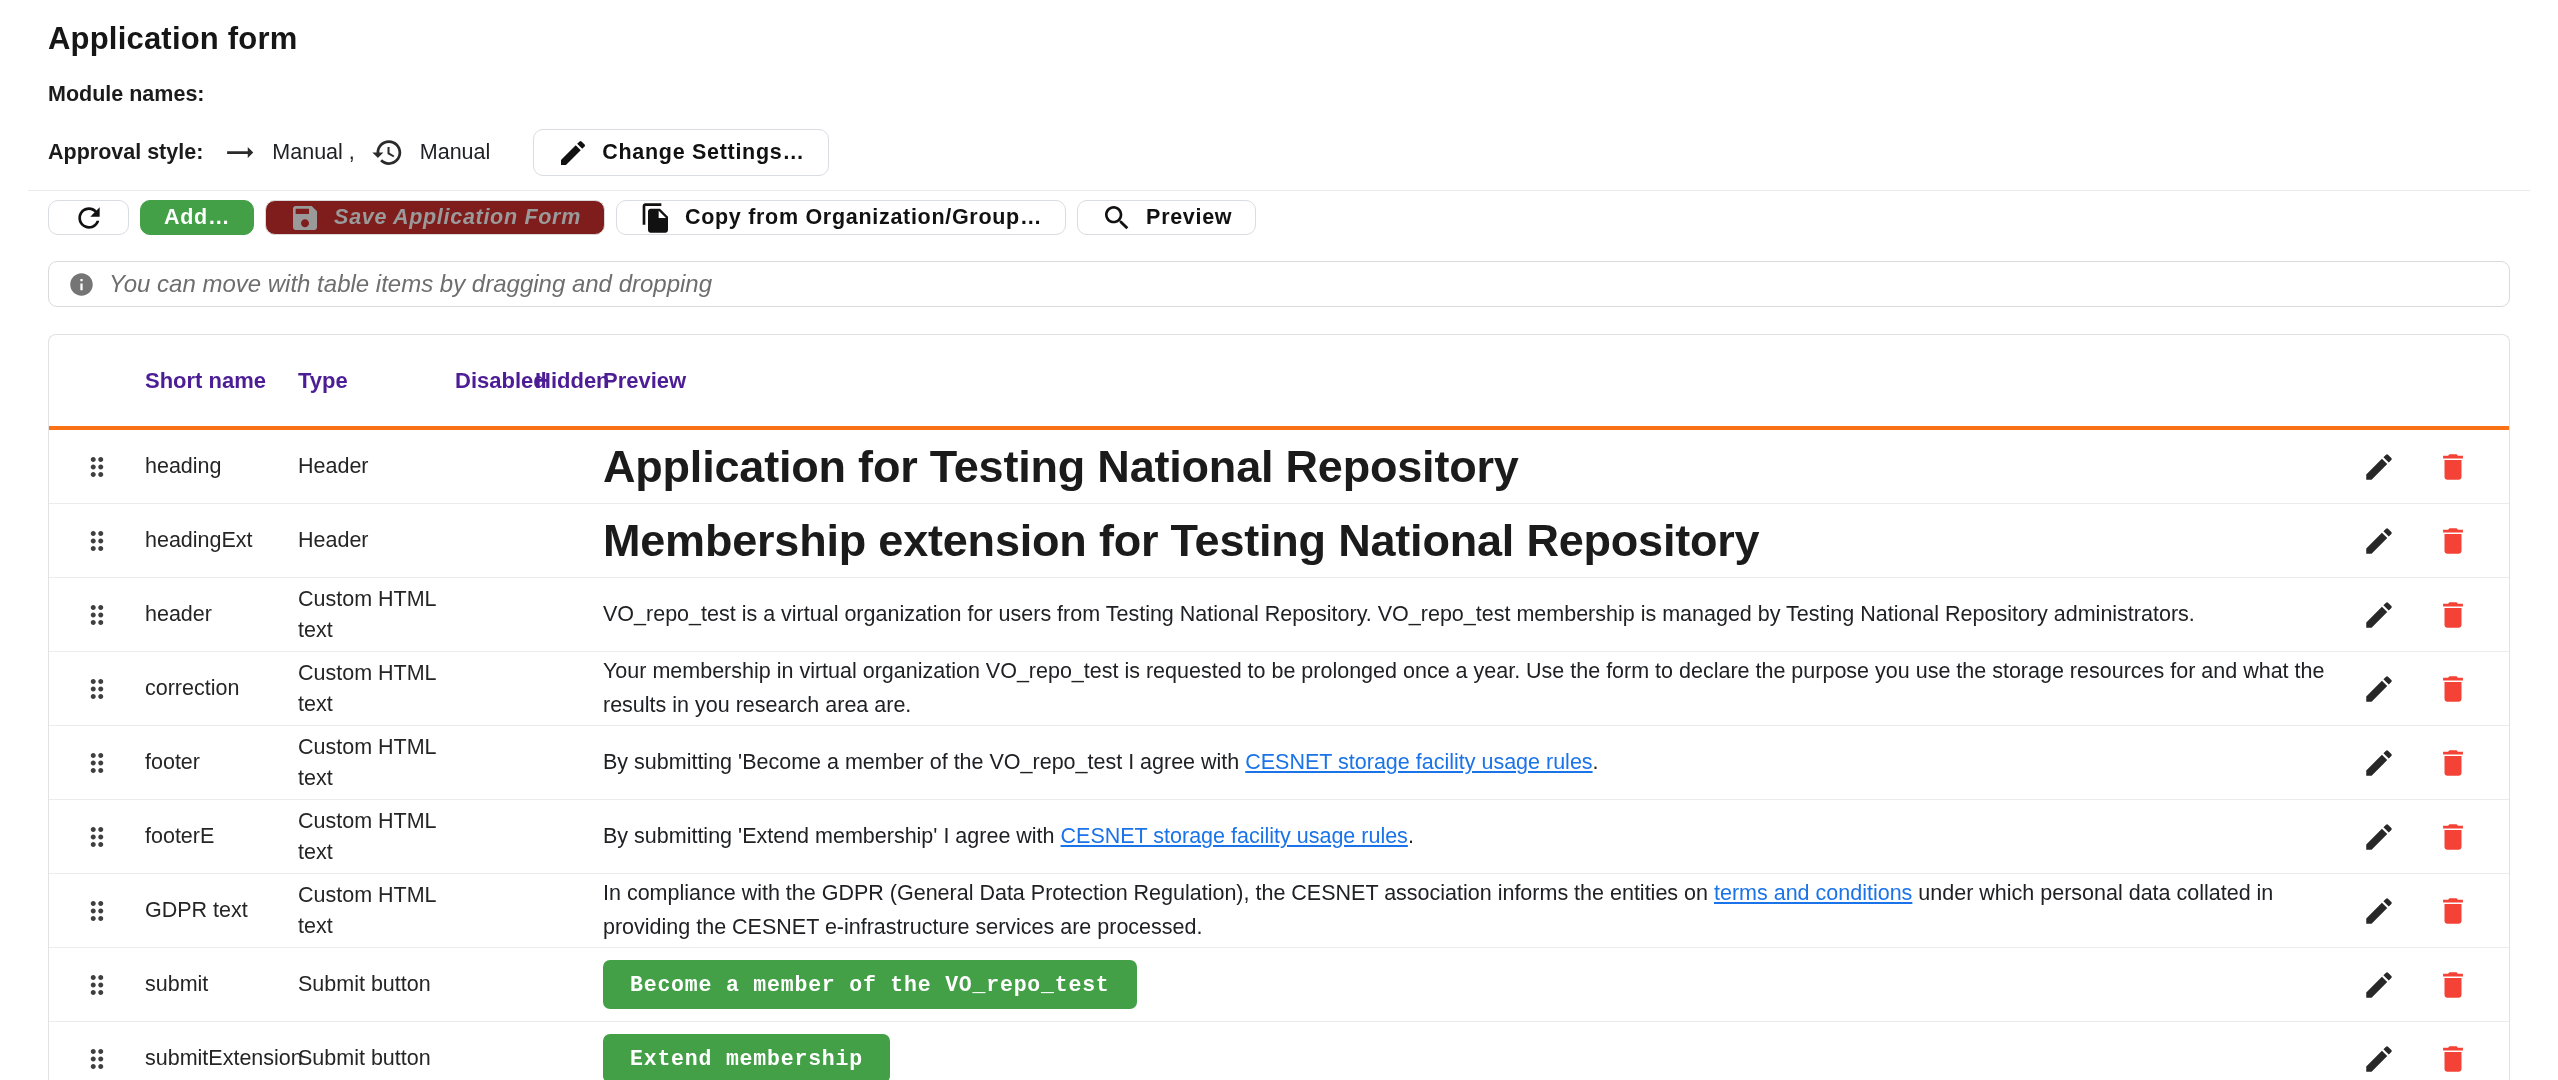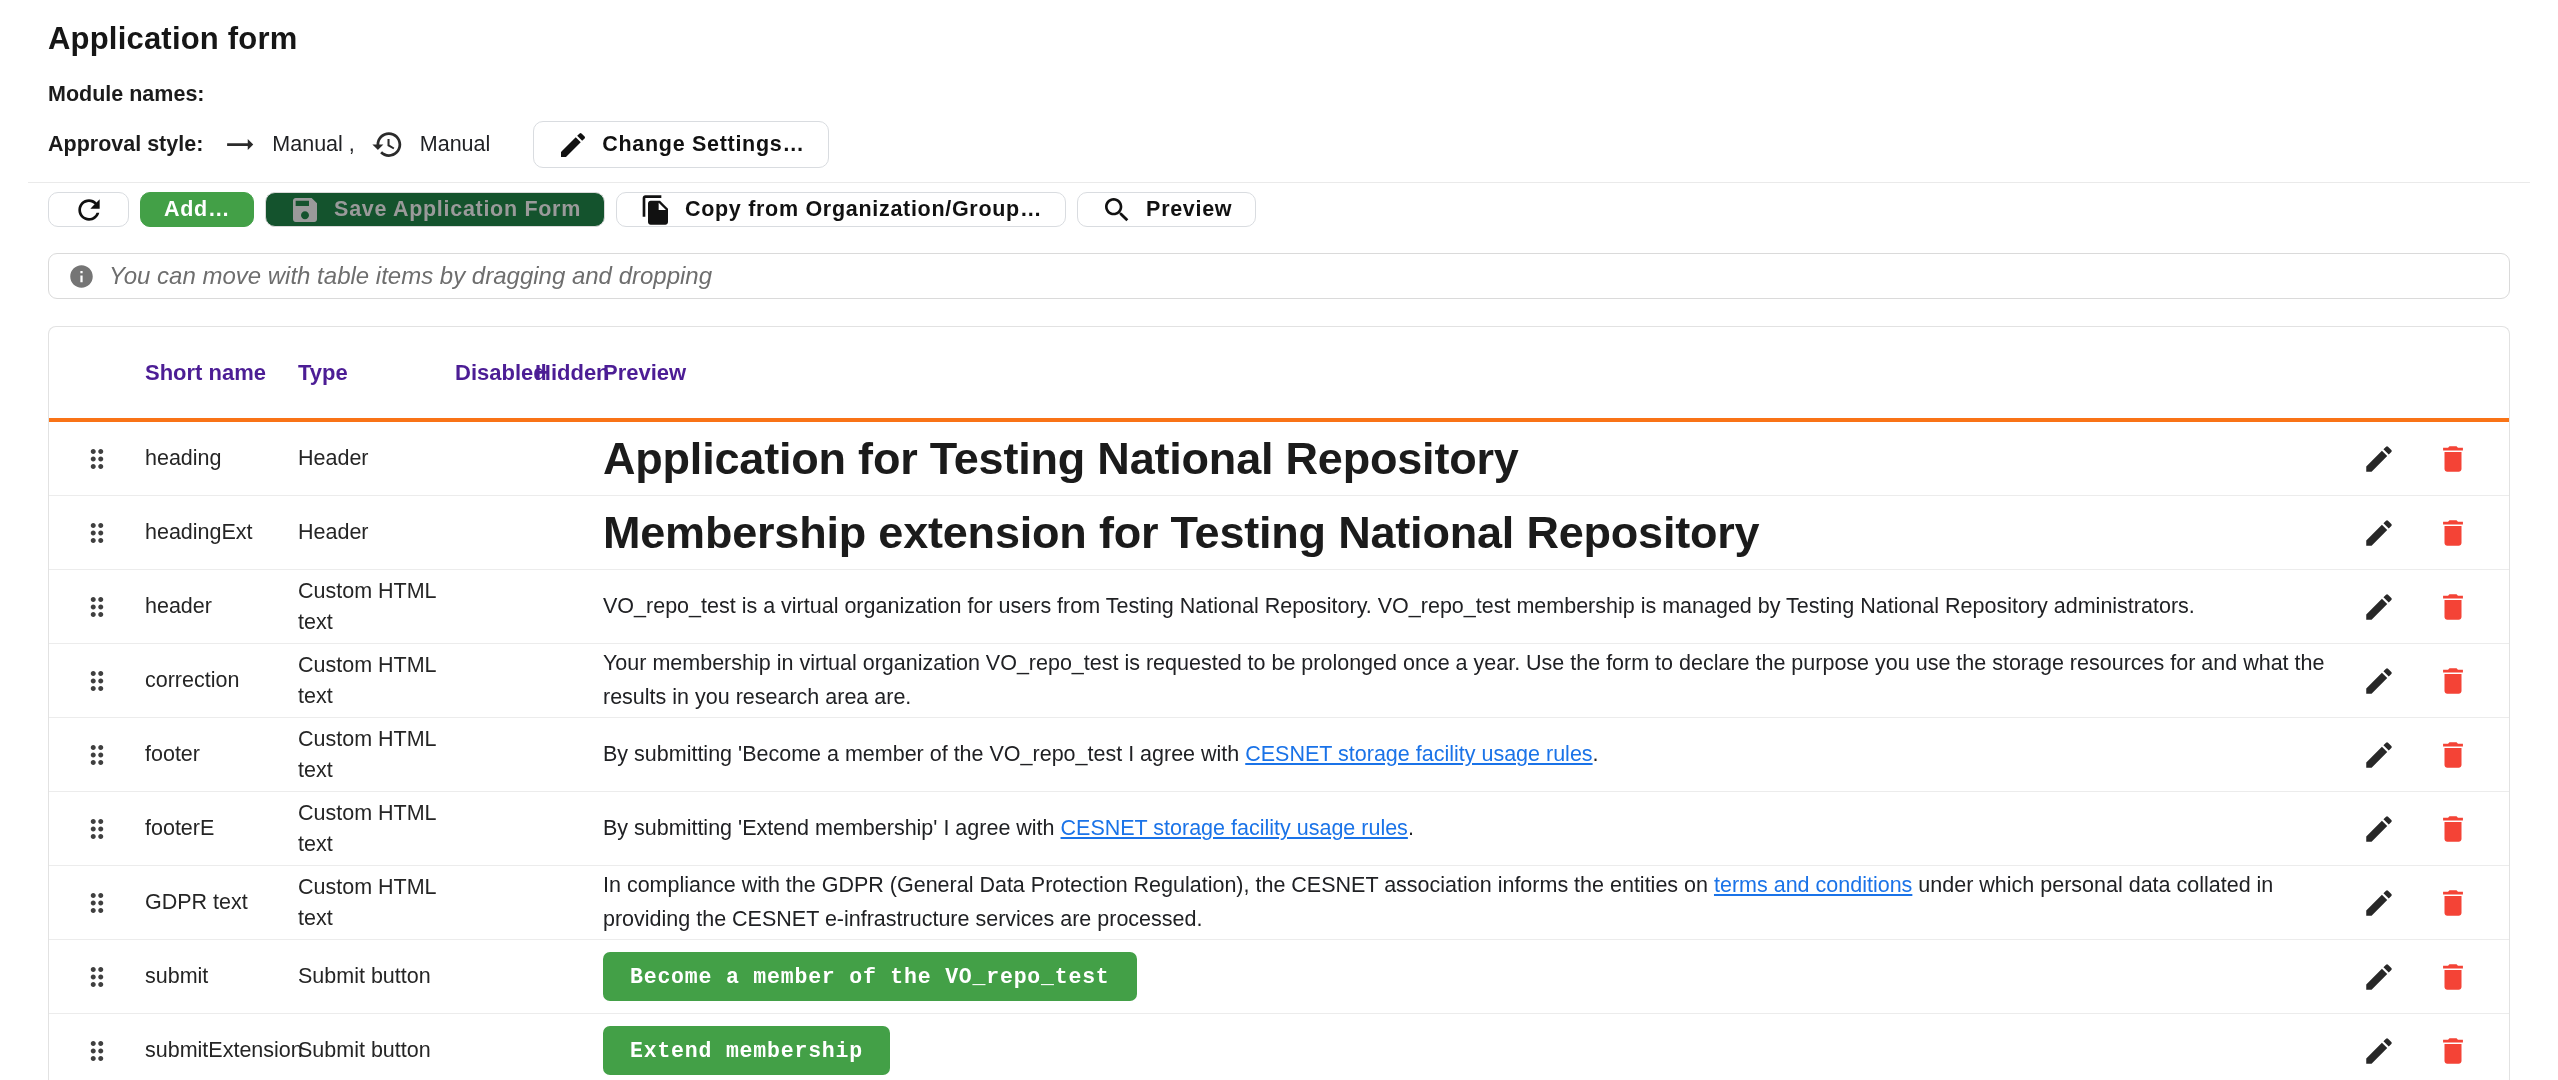--- a/index.html
+++ b/index.html
@@ -5,38 +5,38 @@
   * { box-sizing: border-box; }
   html,body { margin:0; padding:0; }
   body {
     width:2558px; height:1080px; overflow:hidden; background:#fff;
     font-family:"Liberation Sans","DejaVu Sans",sans-serif; color:#202124;
   }
   .page { padding:0 48px; }
 
   
   h1.page-title { font-size:31px; font-weight:700; color:#161616; margin:21px 0 25px; letter-spacing:.2px; }
-  .module-label { font-weight:700; font-size:21.5px; color:#1b1b1b; margin-bottom:12px; }
+  .module-label { font-weight:700; font-size:21.5px; color:#1b1b1b; margin-bottom:20px; }
   .approval-row { display:flex; align-items:center; gap:16px; font-size:21.5px; padding:2px 0 14px; }
   .approval-row .lbl { font-weight:700; color:#1b1b1b; margin-right:4px; }
   .inline-ic { width:33px; height:33px; fill:#2b2b2b; flex:0 0 auto; }
   .hdr-divider { border-top:1px solid #eaeaea; margin:0 -20px; }
 
   
   .btn {
     display:inline-flex; align-items:center; justify-content:center; gap:13px;
     height:35px; padding:0 23px; background:#fff; border:1px solid #d9dce0;
     border-radius:10px; font-family:inherit; font-size:21.5px; font-weight:700;
     color:#111; letter-spacing:.7px; cursor:pointer; white-space:nowrap;
   }
   .btn .ic { width:32px; height:32px; fill:currentColor; flex:0 0 auto; }
   .btn-change { height:47px; margin-left:27px; }
   .btn-icononly { width:81px; padding:0; }
   .btn-green { background:#43a047; border-color:#43a047; color:#fff; }
-  .btn-disabled { background:#14532d; border-color:#d9d9d9; color:#9a9a9a; cursor:default; }
+  .btn-disabled { background:#7f1d1d; border-color:#d9d9d9; color:#9a9a9a; cursor:default;font-style:italic; }
   .toolbar { display:flex; gap:11px; margin-top:9px; }
 
   
   .alert {
     margin-top:26px; height:46px; border:1px solid #dadada; border-radius:9px;
     display:flex; align-items:center; gap:14px; padding:0 19px; background:#fff;
   }
   .alert .ic { width:27px; height:27px; fill:#757575; flex:0 0 auto; }
   .alert em { font-size:24px; color:#6e6e6e; }
 

